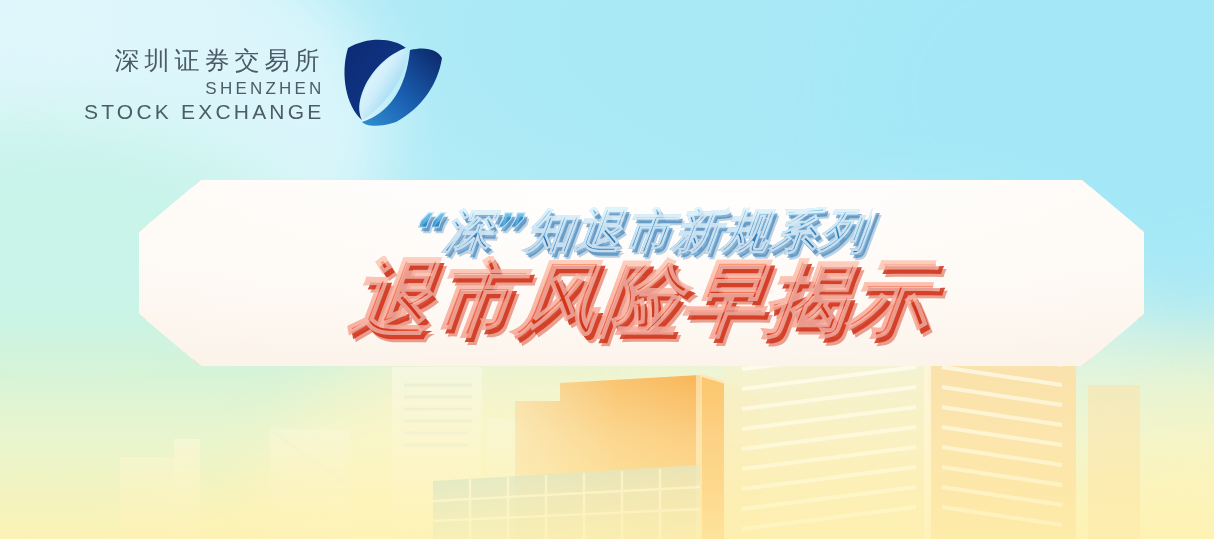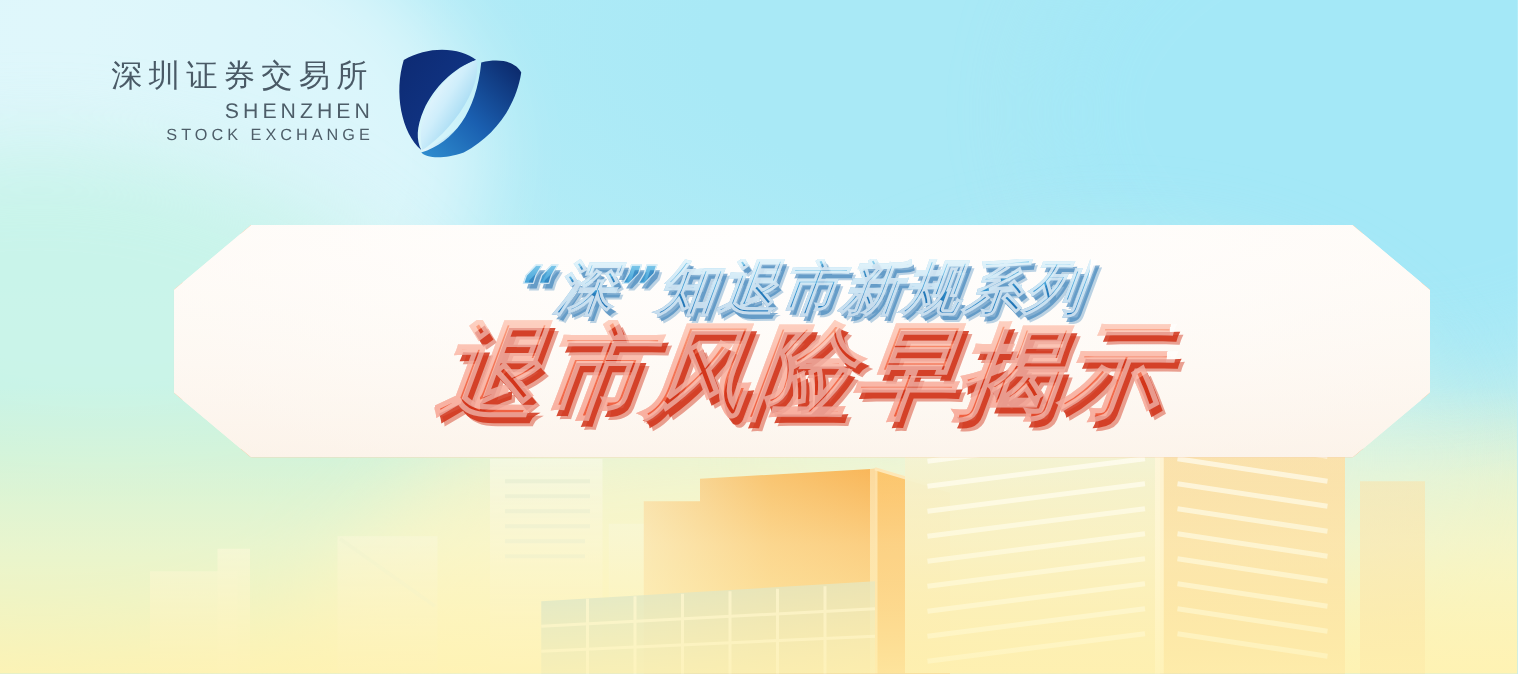--- a/index.html
+++ b/index.html
@@ -39,21 +39,21 @@
   #logo{
     position:absolute;left:84px;top:48px;display:flex;align-items:flex-start;gap:14px;
   }
   .logo-words{display:flex;flex-direction:column;align-items:flex-end;line-height:1;}
   .logo-cn{
     font-size:25px;letter-spacing:5px;color:#4a5a66;font-weight:400;
     white-space:nowrap;text-indent:5px;
     font-family:"DejaVu Sans","Liberation Sans",sans-serif;
   }
   .logo-en1{font-size:17px;letter-spacing:3.2px;color:#4d5d68;margin-top:7px;white-space:nowrap;}
-  .logo-en2{font-size:13px;letter-spacing:3.2px;color:#4d5d68;margin-top:4px;white-space:nowrap;}
+  .logo-en2{font-size:21px;letter-spacing:3.2px;color:#4d5d68;margin-top:4px;white-space:nowrap;}
   .logo-mark{margin-top:-16px;}
 
   
   #plaque{
     position:absolute;left:139px;top:180px;width:1005px;height:186px;
     background:#fdf6ef;
     border:7px solid #f08a3c;
     -webkit-clip-path:polygon(62px 0,943px 0,1005px 52px,1005px 134px,943px 186px,62px 186px,0 134px,0 52px);
     clip-path:polygon(62px 0,943px 0,1005px 52px,1005px 134px,943px 186px,62px 186px,0 134px,0 52px);
     box-sizing:border-box;

